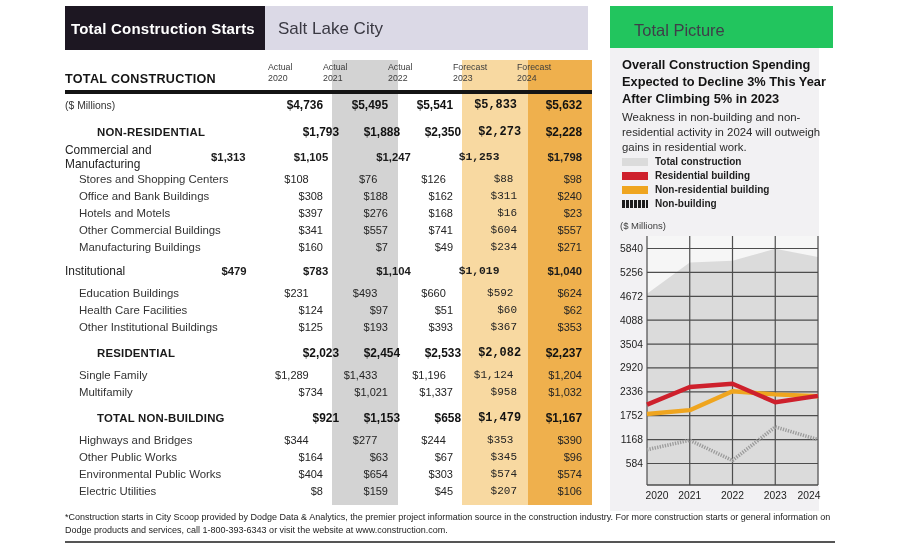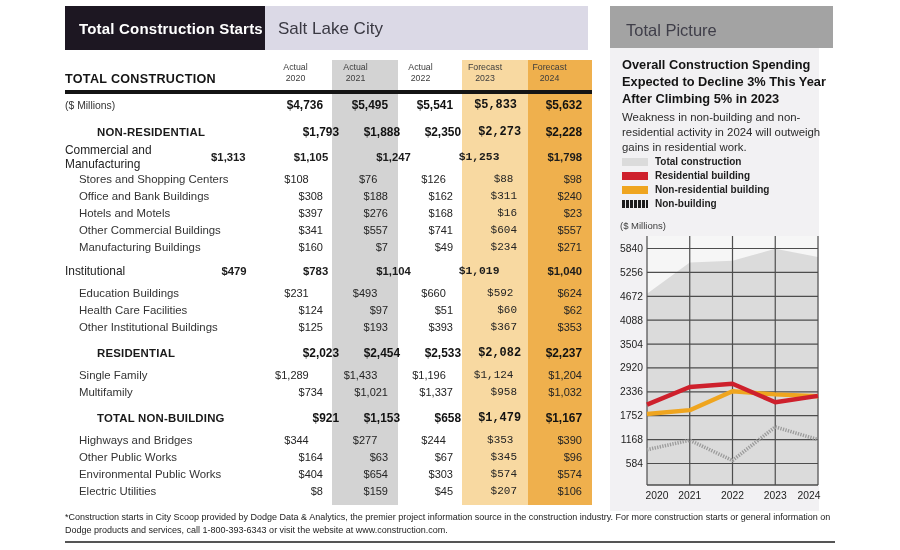--- a/index.html
+++ b/index.html
@@ -1,32 +1,32 @@
 <!DOCTYPE html>
 <html><head>
 <meta charset="utf-8">
 <style>
   html,body{margin:0;padding:0;}
   body{width:900px;height:550px;background:#ffffff;font-family:"Liberation Sans",sans-serif;position:relative;overflow:hidden;}
   .abs{position:absolute;}
 
   
   .title-box{left:65px;top:6px;width:200px;height:44px;background:#1d1722;color:#fff;
-    font-size:15px;font-weight:bold;line-height:46px;padding-left:14px;box-sizing:border-box;letter-spacing:.2px;}
+    font-size:15px;font-weight:bold;line-height:46px;padding-left:6px;box-sizing:border-box;letter-spacing:.2px;}
   .city-band{left:265px;top:6px;width:323px;height:44px;background:#dbd9e6;color:#3a3943;
     font-size:17px;line-height:46px;padding-left:13px;box-sizing:border-box;}
 
   
   .stripe{top:60px;height:445px;}
   .stripe-gray{left:332px;width:66px;background:#d3d3d3;}
   .stripe-lorange{left:462px;width:66px;background:#f8d9a1;}
   .stripe-dorange{left:528px;width:64px;background:#efb04d;}
 
   .colheads{left:65px;top:62px;width:517px;height:26px;}
-  .colhead{position:absolute;text-align:center;font-size:8.8px;line-height:10.5px;color:#3d3d3d;}
+  .colhead{position:absolute;text-align:left;font-size:8.8px;line-height:10.5px;color:#3d3d3d;}
   .colhead .year{display:block;}
   .colhead.c0{left:203px;width:55px;}
   .colhead.c1{left:258px;width:65px;}
   .colhead.c2{left:323px;width:65px;}
   .colhead.c3{left:388px;width:64px;}
   .colhead.c4{left:452px;width:65px;}
 
   .total-label{left:65px;top:72px;font-size:12.6px;font-weight:bold;color:#141414;letter-spacing:.3px;}
   .thick-rule{left:65px;top:90px;width:527px;height:4px;background:#141414;}
 
@@ -45,22 +45,22 @@
   .v.v0{width:55px;}
   .v.v3{width:64px;font-family:Liberation Mono, monospace;}
   .t-unit .v,.t-section .v{font-weight:bold;font-size:11.9px;color:#121212;}
   .t-group .v{font-weight:bold;font-size:11.3px;color:#1c1c1c;}
 
   
   .footnote{left:65px;top:511px;width:772px;font-size:9px;line-height:1.45;color:#222;}
   .bottom-rule{left:65px;top:541px;width:770px;height:1.5px;background:#555;}
 
   
-  .panel-band{left:610px;top:6px;width:223px;height:42px;background:#a3a3a3;color:#3f3e49;
-    font-size:16.5px;line-height:48px;padding-left:16px;box-sizing:border-box;}
+  .panel-band{left:610px;top:6px;width:223px;height:42px;background:#22c55e;color:#3f3e49;
+    font-size:16.5px;line-height:48px;padding-left:24px;box-sizing:border-box;}
   .panel-body{left:610px;top:48px;width:209px;height:463px;background:#f2f1f3;}
   .headline{position:absolute;left:12px;top:8px;width:205px;font-size:12.8px;font-weight:bold;
     line-height:1.33;color:#141414;}
   .panel-text{position:absolute;left:12px;top:62px;width:200px;font-size:11.4px;line-height:1.32;color:#2b2b2b;}
   .legend{position:absolute;left:12px;top:109px;}
   .legend-item{display:flex;align-items:center;margin-bottom:5px;height:9px;}
   .swatch{width:26px;height:8px;margin-right:7px;flex:none;}
   .swatch.striped{background:repeating-linear-gradient(90deg,#1c1c1c 0 3px,#ededed 3px 4px);}
   .legend-label{font-size:10px;font-weight:bold;color:#1e1e1e;white-space:nowrap;}
   .units-label{position:absolute;left:10px;top:172px;font-size:9.5px;color:#3c3c3c;}

